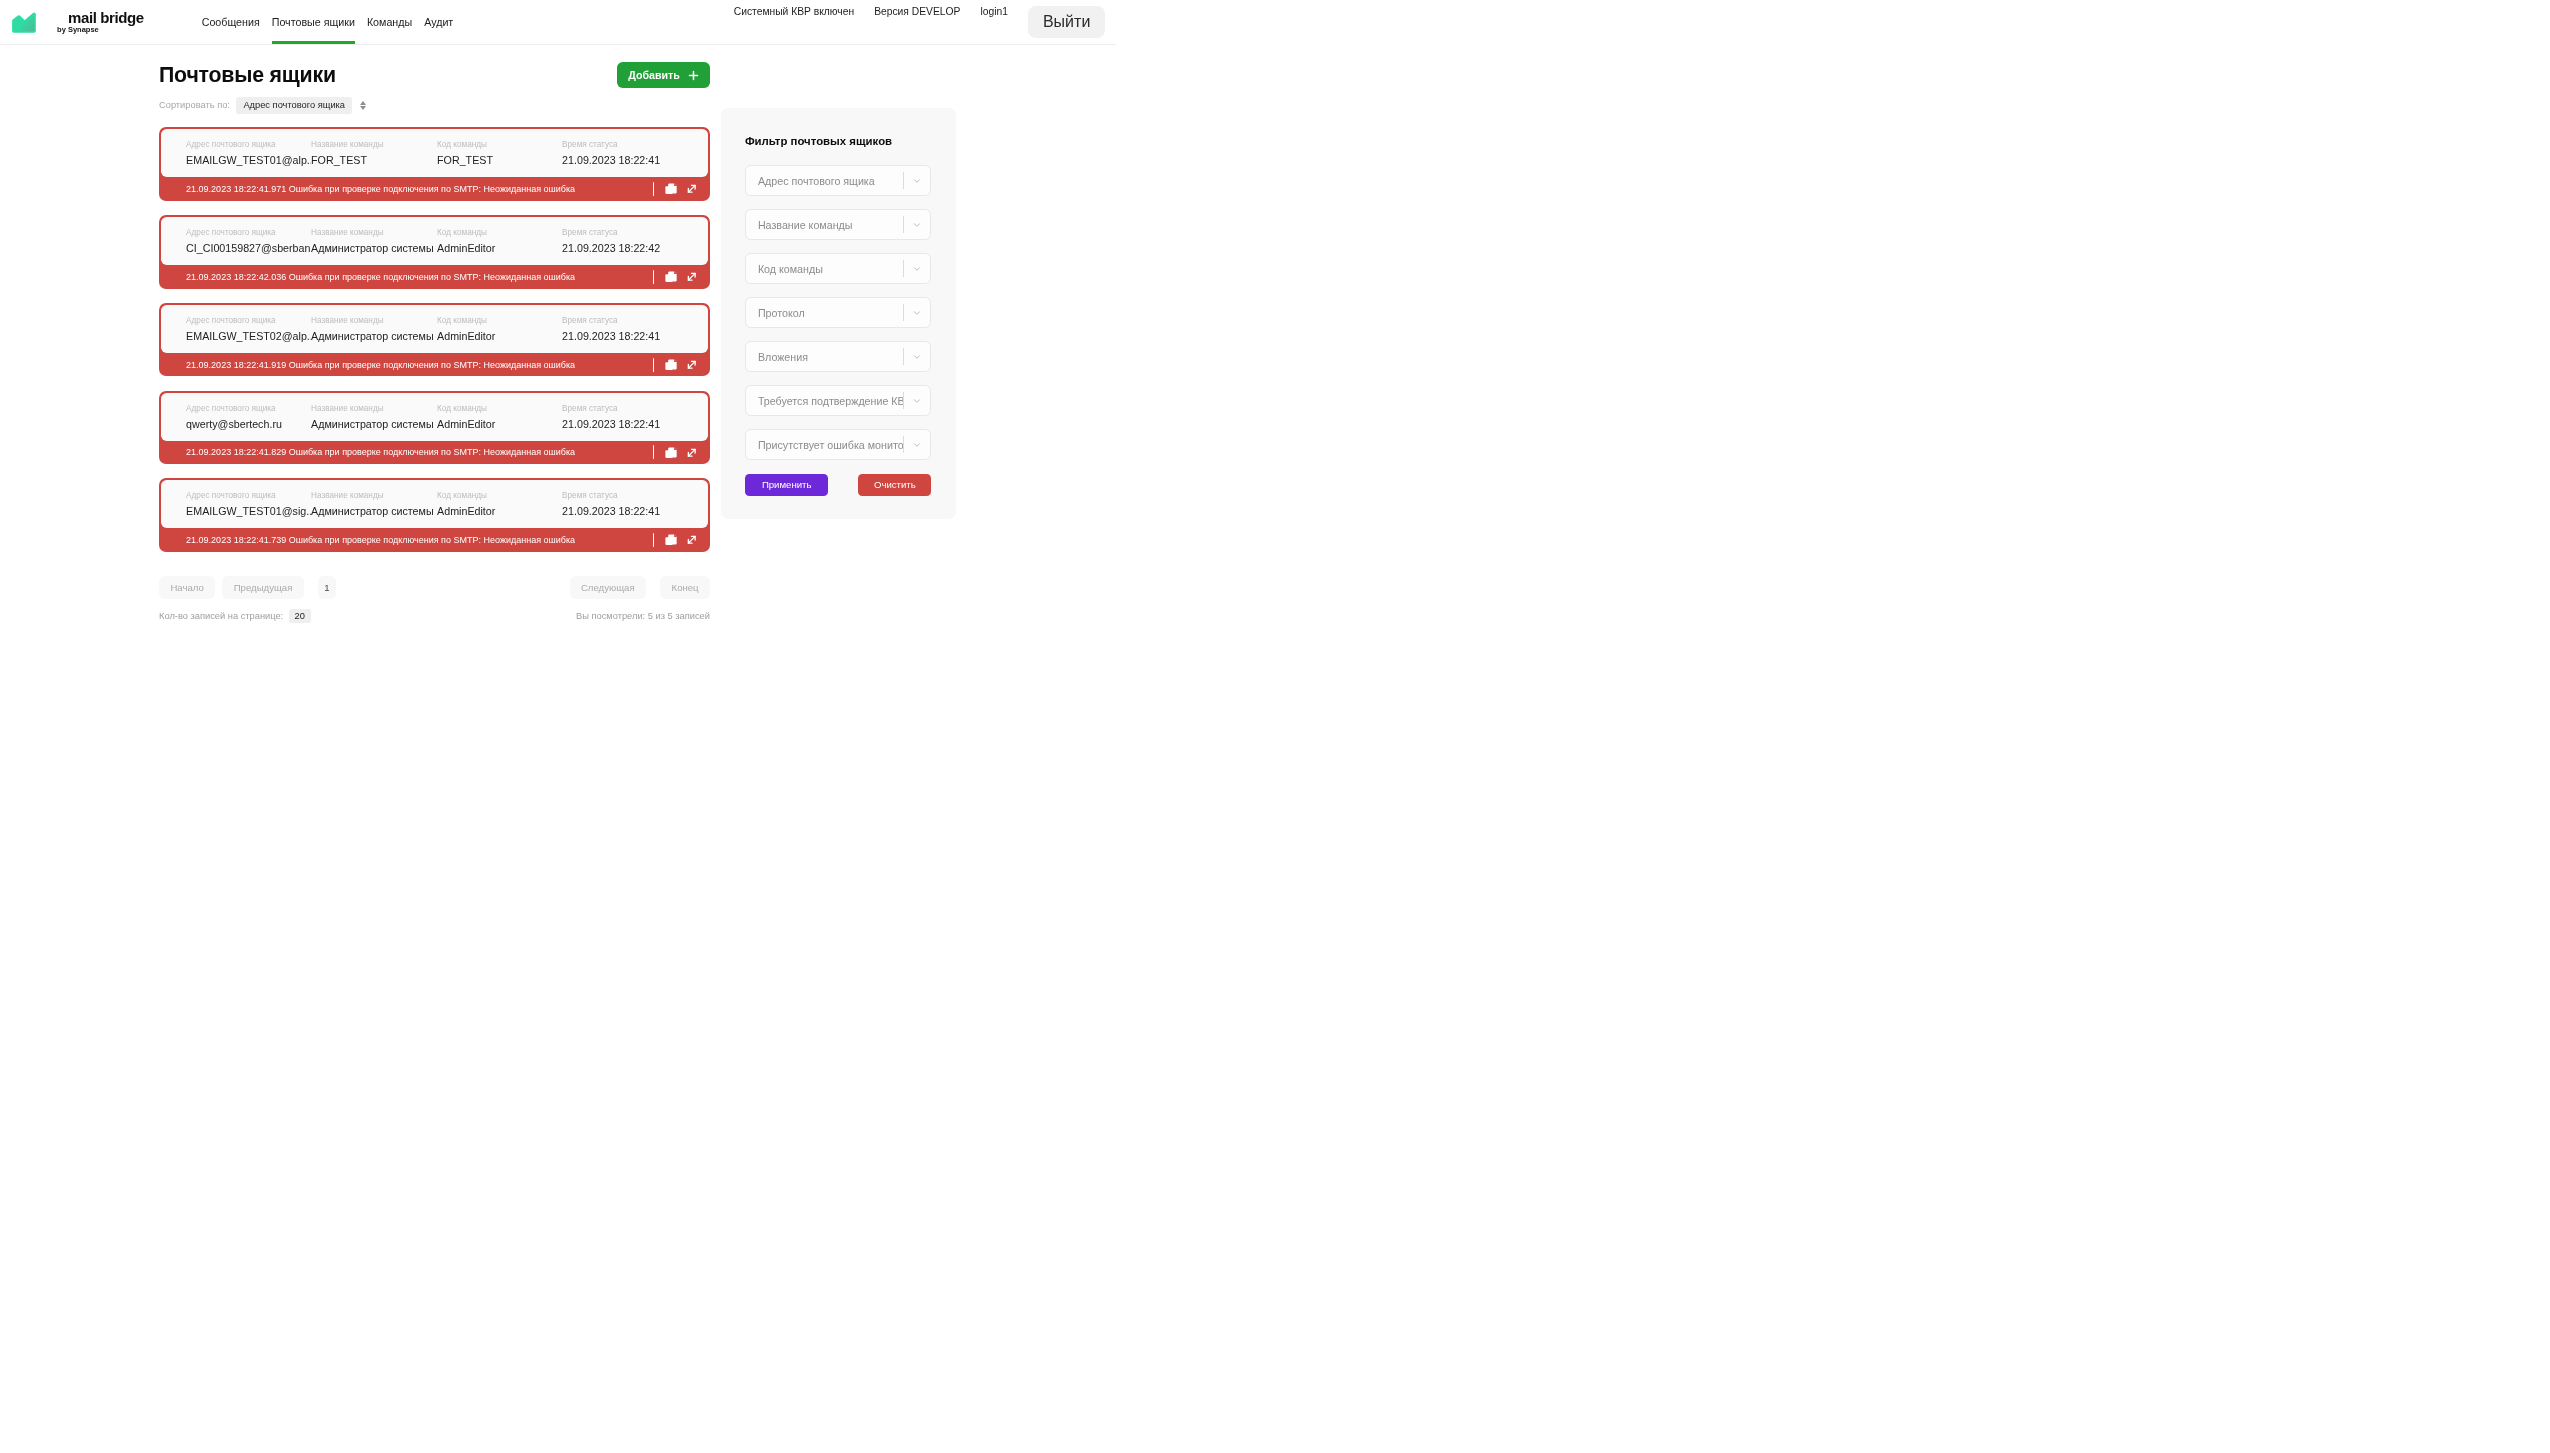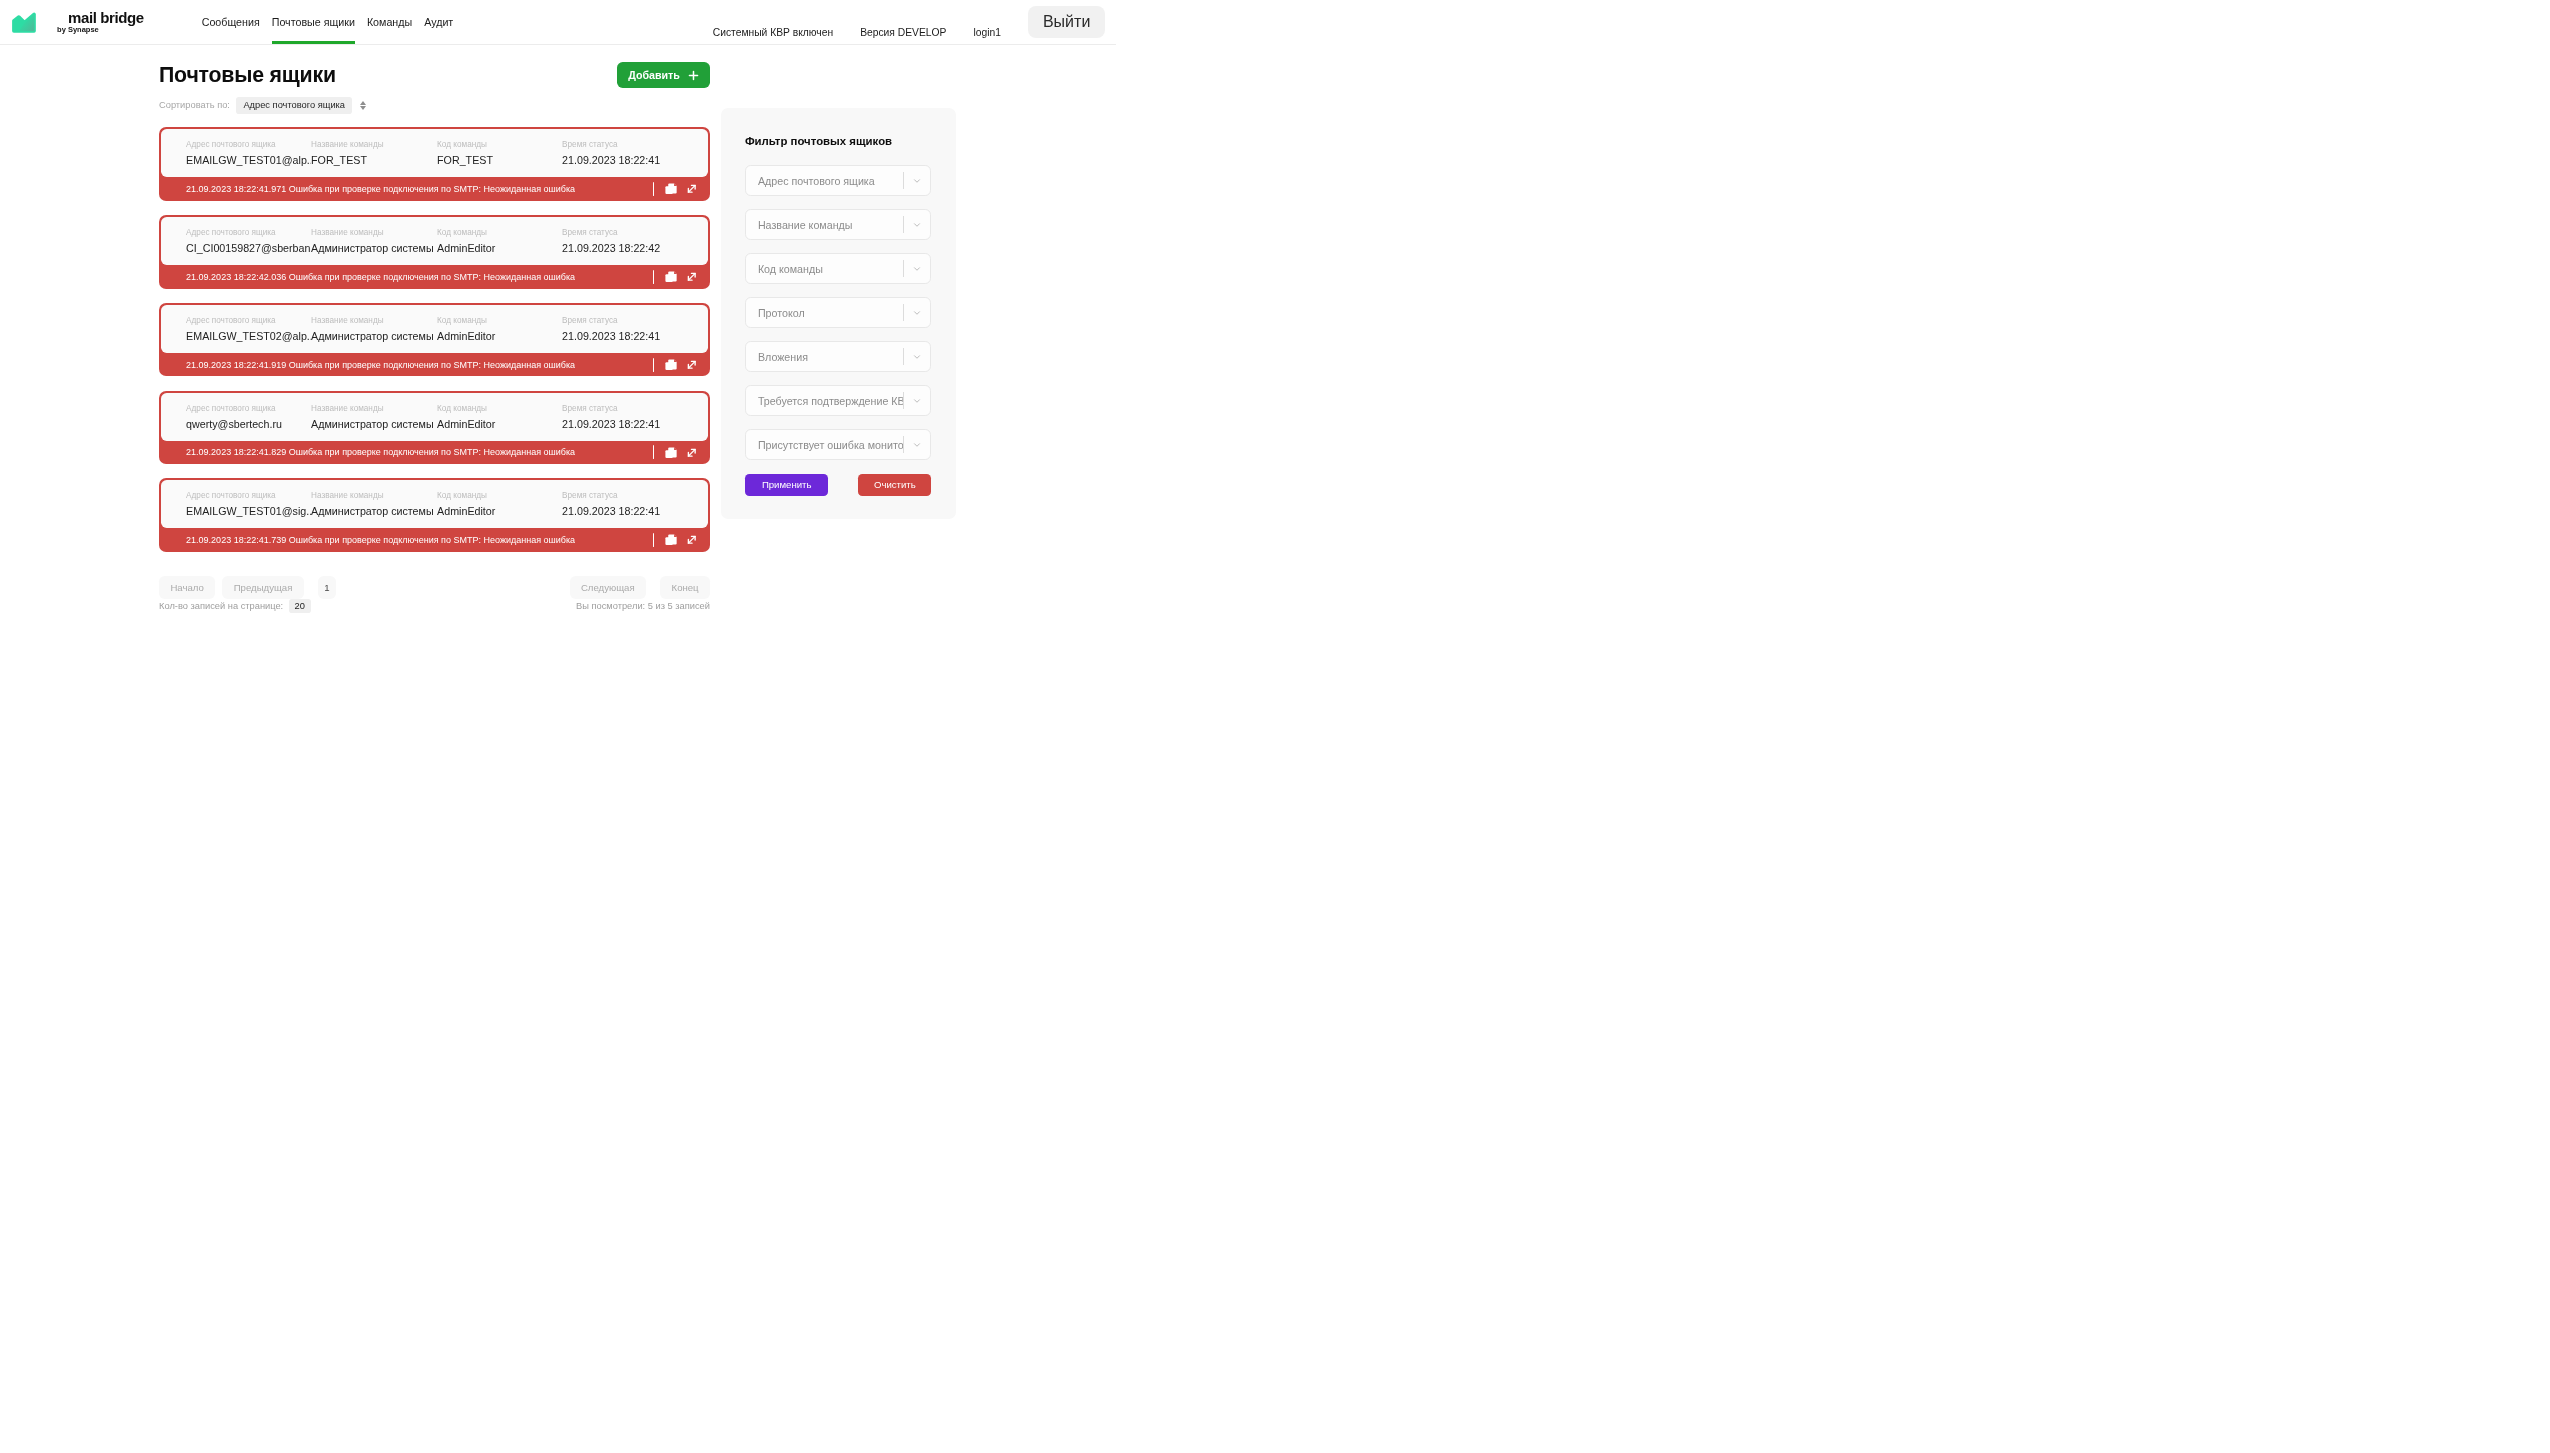--- a/index.html
+++ b/index.html
@@ -12,21 +12,21 @@
   .logo { display:flex; align-items:center; gap:6.4px; }
   .logo-icon { width:27px; height:24px; display:block; }
   .logo-text { line-height:1; }
   .logo-title { font-size:15px; font-weight:700; letter-spacing:-0.4px; color:#101010;margin-left:24px; }
   .logo-sub { font-size:7.5px; font-weight:600; color:#141414; margin-top:1.4px; margin-left:13px; }
 
   nav { display:flex; align-items:stretch; height:100%; margin-left:52px; }
   .nav-item { display:flex; align-items:center; position:relative; font-size:10.7px; color:#1c1c1c; padding:0 6px; cursor:pointer; white-space:nowrap; }
   .nav-item.active::after { content:""; position:absolute; left:6px; right:6px; bottom:0; height:2.8px; background:#1fa82b; }
 
-  .header-right { margin-left:auto; display:flex; align-items:flex-end; gap:27px; }
+  .header-right { margin-left:auto; display:flex; align-items:flex-start; gap:20px; }
   .header-right .hdr-text { font-size:10.3px; color:#1c1c1c; white-space:nowrap; }
   .logout-btn { background:#f1f1f1; border:none; border-radius:8px; font-family:inherit; font-size:16px; color:#2b2b2b; padding:7.1px 15px; cursor:pointer; }
 
   
   .content { display:flex; align-items:flex-start; padding-left:159px; }
   .left-col { width:551px; }
   .filter-panel { width:235px; margin-left:11.4px; margin-top:63px; background:#f8f8f8; border-radius:7.1px; padding:27px 25px 23px 23.5px; }
 
   
   .page-head { display:flex; align-items:center; justify-content:space-between; margin-top:17px; }
@@ -65,21 +65,21 @@
   .apply-btn { background:#6d28d9; color:#fff; border:none; border-radius:4.3px; font-family:inherit; font-size:9.6px; padding:2px 17px; cursor:pointer; }
   .clear-btn { background:#cf4540; color:#fff; border:none; border-radius:4.3px; font-family:inherit; font-size:9.6px; padding:5.7px 15.7px; cursor:pointer; }
 
   
   .pagination { display:flex; align-items:center; margin-top:24px; }
   .pg-btn { background:#f8f8f8; border:none; border-radius:5.7px; height:23px; padding:0 11.4px; font-family:inherit; font-size:9.6px; color:#ababab; cursor:pointer; white-space:nowrap; }
   .pg-btn.page-num { padding:0 6.4px; color:#4a4a4a; margin-left:7.1px; }
   .pg-left { display:flex; gap:7.1px; }
   .pg-right { margin-left:auto; display:flex; gap:14.2px;justify-content:space-between; }
 
-  .per-page-row { display:flex; align-items:center; padding-bottom:7.1px; }
+  .per-page-row { display:flex; align-items:center; margin-top:10px; padding-bottom:7.1px; }
   .per-page-label { font-size:9.3px; color:#9e9e9e; }
   .per-page-box { margin-left:5.7px; background:#efefef; border-radius:2.8px; padding:2.1px 5.7px; font-size:9.3px; color:#1d1d1d; border:none; font-family:inherit; cursor:pointer; }
   .viewed-text { margin-left:auto; font-size:9.3px; color:#9e9e9e; }
 </style>
 </head>
 <body>
 
 <div class="screen">
 
   <header>

